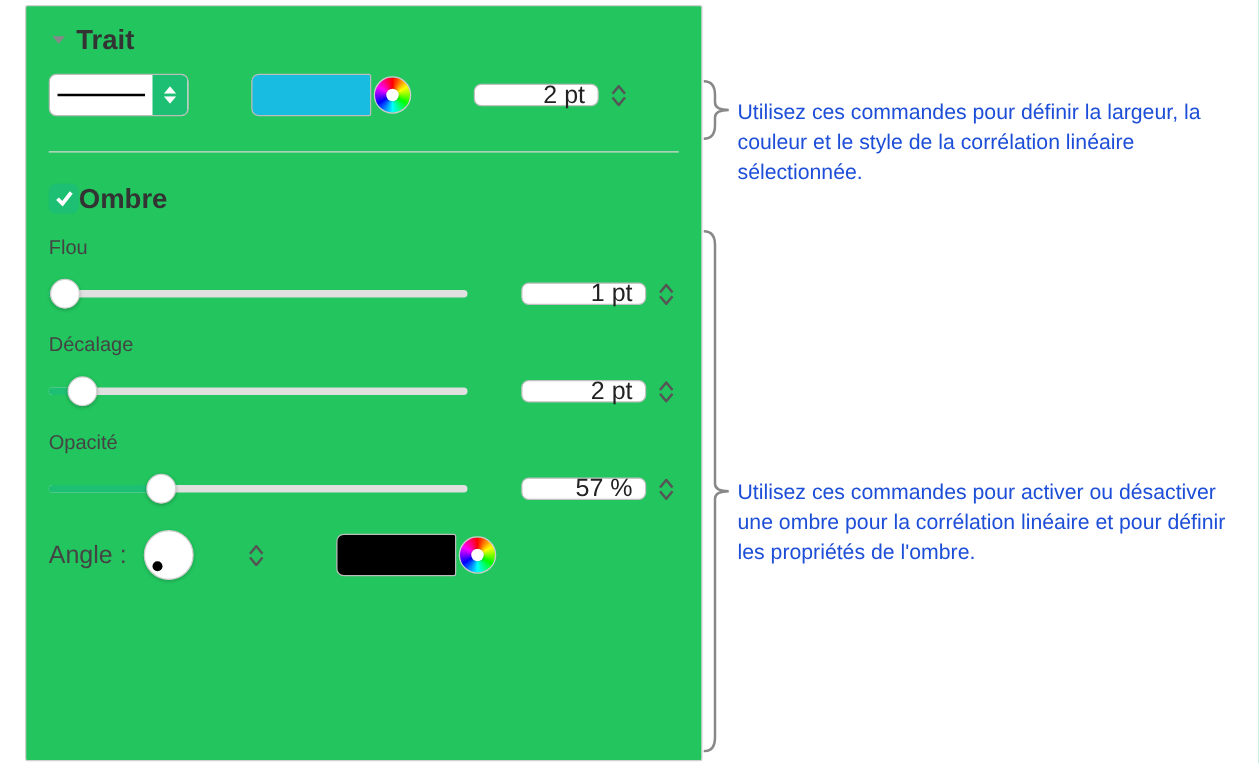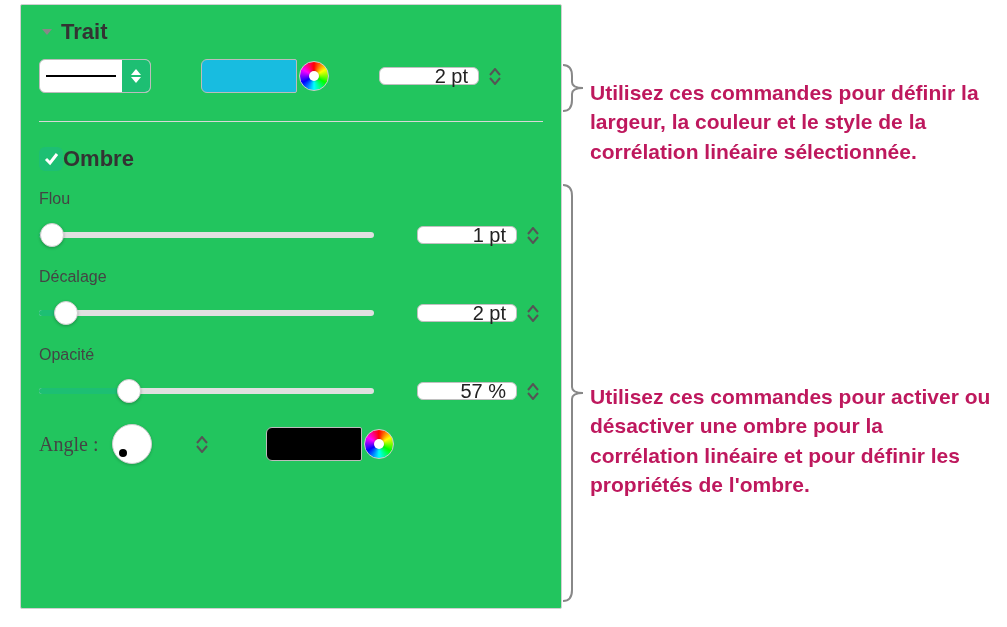--- a/index.html
+++ b/index.html
@@ -169,46 +169,44 @@
   .slider-thumb {
     position: absolute; width: 24px; height: 24px;
     background: #fff; border-radius: 50%;
     border: 1px solid #d0d0d0;
     box-shadow: 0 1px 3px rgba(0,0,0,0.25);
     top: 50%; transform: translate(-50%, -50%);
   }
   .angle-row {
     display: flex; align-items: center; gap: 14px;
     margin-top: 12px;
-    font-family: Liberation Serif, serif;
   }
   .angle-label {
     font-size: 20px; color: #444;
   }
   .angle-dial {
     width: 40px; height: 40px;
     border-radius: 50%;
     background: #fff;
     border: 1px solid #d0d0d0;
     box-shadow: 0 1px 3px rgba(0,0,0,0.2);
     position: relative;
   }
   .angle-dot {
     position: absolute;
     width: 8px; height: 8px;
     background: #000; border-radius: 50%;
   }
   
   .callout {
     position: absolute;
-    font-size: 21px;
-    color: #be185d;
+    font-size: 17px;
+    color: #1d4ed8;
     line-height: 1.4;
     width: 406px;
-    font-weight: bold;
   }
   .callout-1 { left: 590px; top: 78px; }
   .callout-2 { left: 590px; top: 382px; }
   .bracket {
     position: absolute;
     border-right: none;
   }
   .bracket svg { display: block; }
 </style>
 </head>

